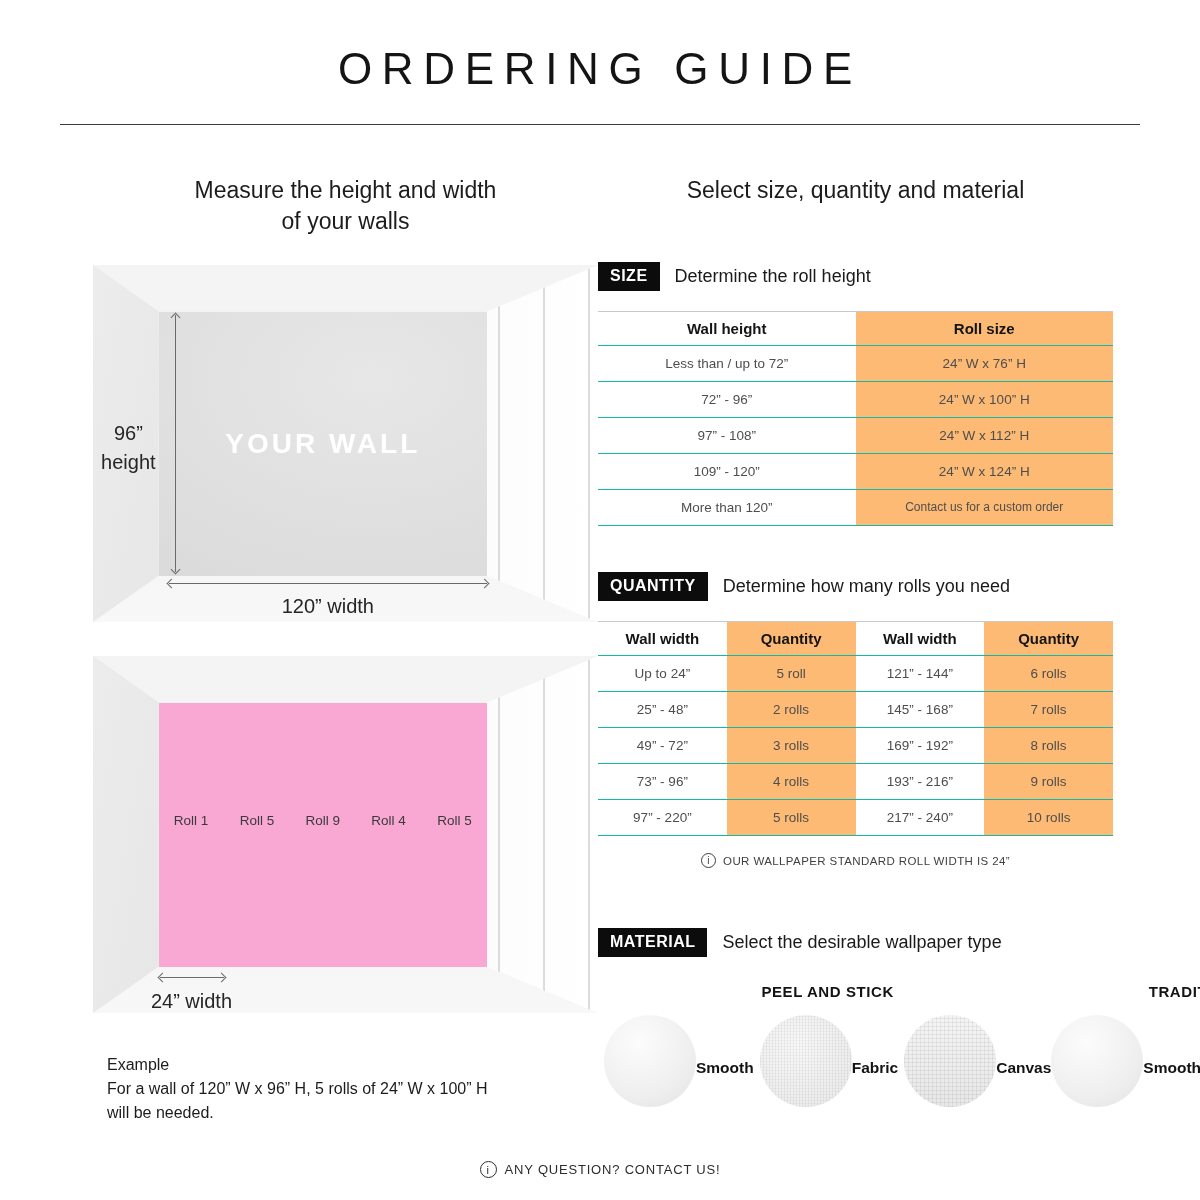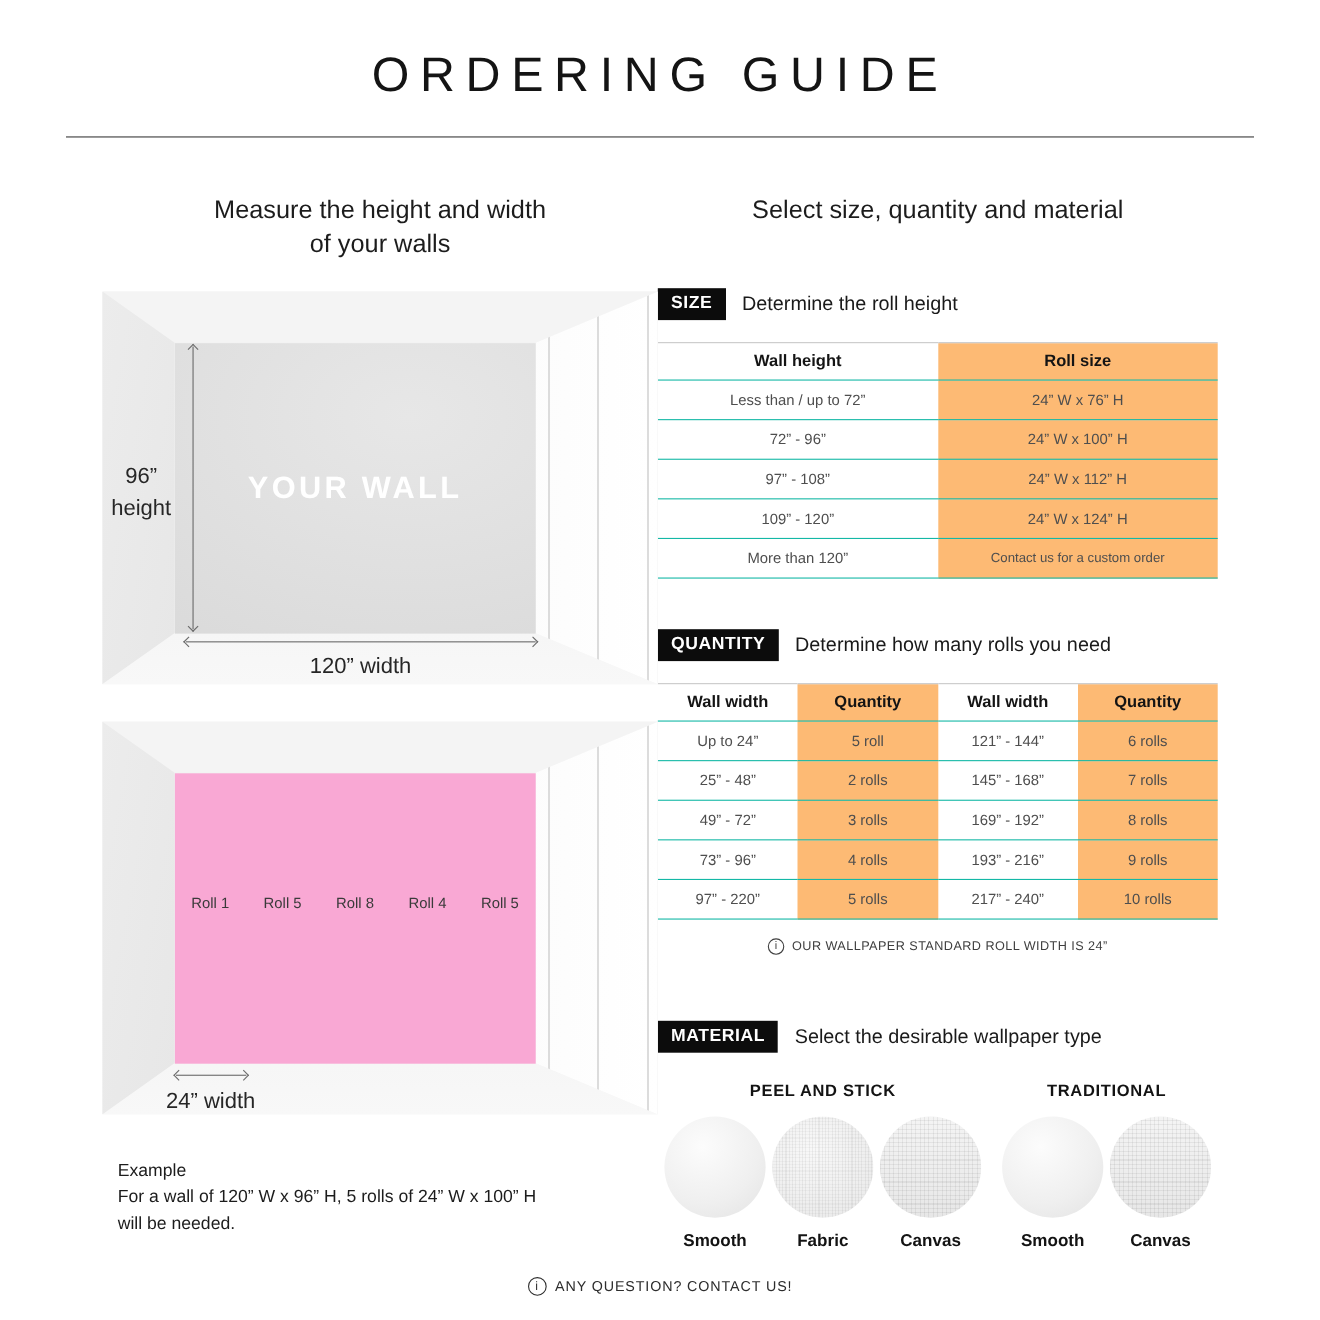--- a/index.html
+++ b/index.html
@@ -84,21 +84,21 @@
   .roll-note { margin-top:17px; display:flex; justify-content:center; align-items:center; gap:7px;
                font-size:11.5px; letter-spacing:0.4px; color:#3f3f3f; }
   .circle-i { display:inline-flex; align-items:center; justify-content:center; flex:none;
               width:15px; height:15px; border:1px solid #3f3f3f; border-radius:50%;
               font-size:10px; color:#3f3f3f; }
   .circle-i.lg { width:17px; height:17px; font-size:11px; border-color:#2d2d2d; color:#2d2d2d; }
 
   .mat-groups { display:flex; justify-content:space-between; margin-top:26px; padding:0 6px; }
   .mat-group-title { text-align:center; font-weight:700; font-size:15px; letter-spacing:0.6px; color:#131313; }
   .swatch-row { display:flex; gap:6px; margin-top:15px; }
-  .swatch-item { display:flex; flex-direction:column; align-items:center; }
+  .swatch-item { display:flex; flex-direction:row; align-items:center; }
   .swatch { width:92px; height:92px; border-radius:50%; }
   .swatch.smooth { background:radial-gradient(circle at 38% 30%, #fcfcfc, #efefef 60%, #e2e2e2); }
   .swatch.fabric { background:repeating-linear-gradient(90deg, rgba(0,0,0,0.05) 0 1px, rgba(255,255,255,0) 1px 3px),
                              repeating-linear-gradient(0deg, rgba(0,0,0,0.03) 0 1px, rgba(255,255,255,0) 1px 3px),
                              radial-gradient(circle at 40% 32%, #f8f8f8, #e8e8e8); }
   .swatch.canvas { background:repeating-linear-gradient(0deg, rgba(0,0,0,0.06) 0 1px, rgba(255,255,255,0) 1px 4px),
                               repeating-linear-gradient(90deg, rgba(0,0,0,0.06) 0 1px, rgba(255,255,255,0) 1px 4px),
                               linear-gradient(180deg,#f4f4f4,#e7e7e7); }
   .swatch-label { margin-top:13px; font-weight:700; font-size:15.5px; color:#131313; }
 
@@ -144,21 +144,21 @@
         <div class="c-floor"></div>
         <div class="c-window"></div>
         <div class="c-wall panels">
           <div class="panel">
             <span class="roll-label">Roll 1</span>
           </div>
           <div class="panel">
             <span class="roll-label">Roll 5</span>
           </div>
           <div class="panel">
-            <span class="roll-label">Roll 8</span>
+            <span class="roll-label">Roll 9</span>
           </div>
           <div class="panel">
             <span class="roll-label">Roll 4</span>
           </div>
           <div class="panel">
             <span class="roll-label">Roll 5</span>
           </div>
         </div>
         <div class="dim-h r2-width-line" style="position:absolute;"></div>
         <div class="dim-label r2-width-label">24” width</div>

